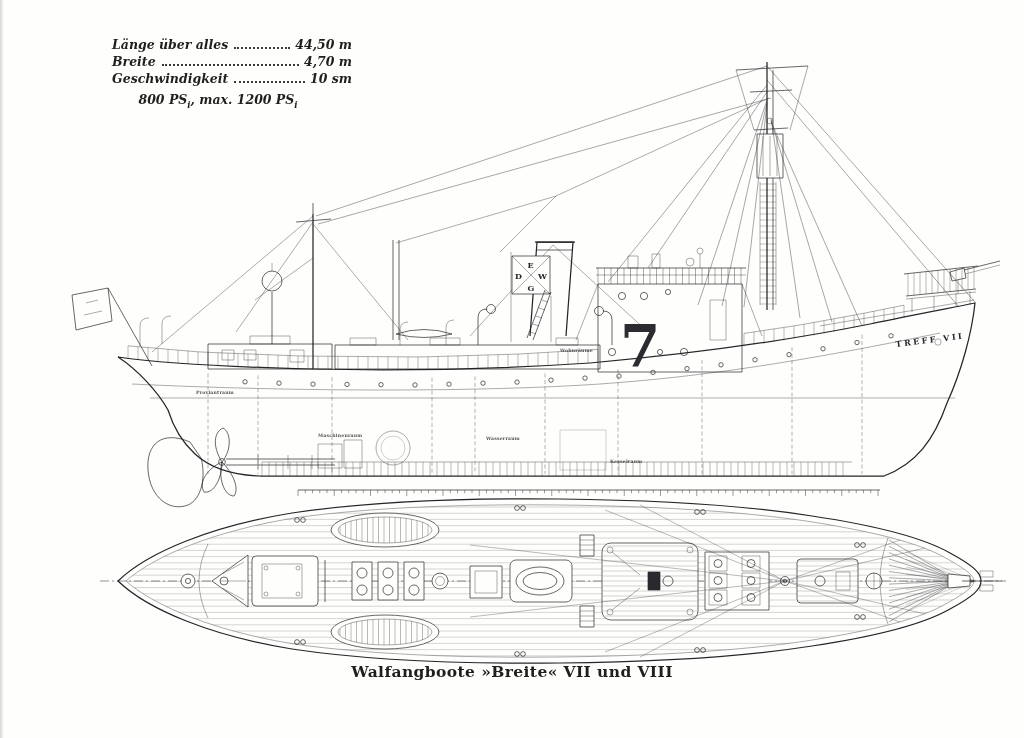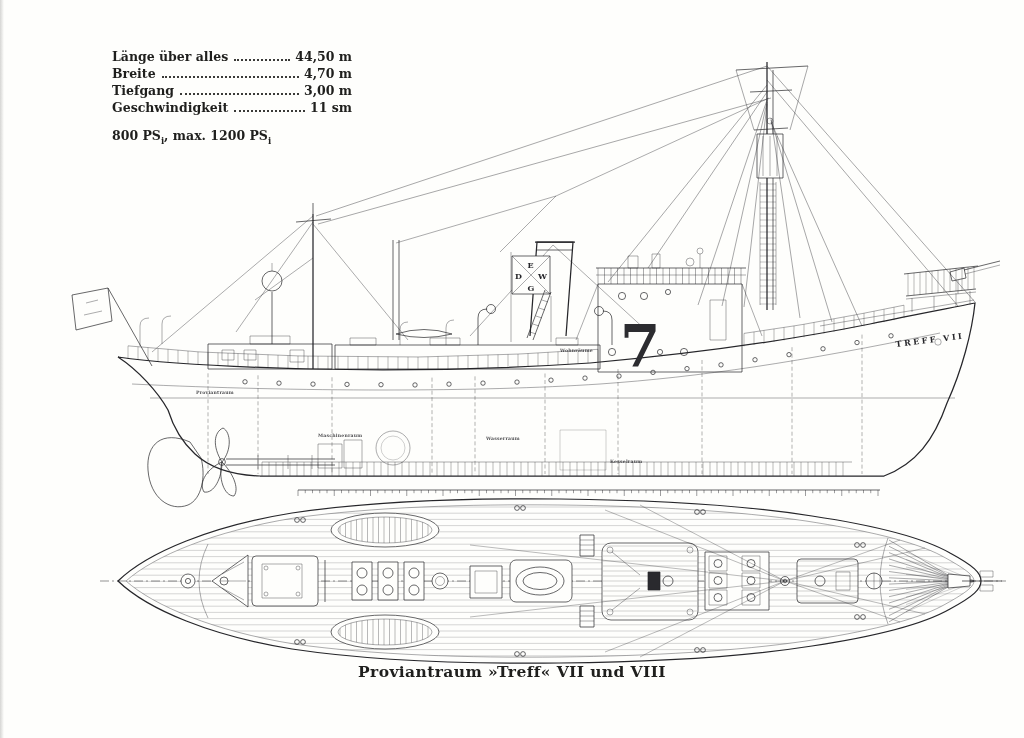--- a/index.html
+++ b/index.html
@@ -1,25 +1,25 @@
 <!DOCTYPE html>
 <html><head>
 <meta charset="utf-8">
 <style>
   html,body{margin:0;padding:0;background:#e8e8e6;}
   #page{position:relative;width:1024px;height:738px;background:#fefefc;overflow:hidden;
         font-family:"DejaVu Serif","Liberation Serif",serif;color:#1f1f1d;}
   #edge-shadow{position:absolute;left:0;top:0;width:4px;height:738px;
         background:linear-gradient(90deg,rgba(120,120,118,.30),rgba(120,120,118,0));}
   
-  #specs{position:absolute;left:112px;top:48px;width:240px;font-weight:bold;font-size:12.5px;line-height:17px;}
+  #specs{position:absolute;left:112px;top:36px;width:240px;font-weight:bold;font-size:12.5px;line-height:17px;font-style:italic;}
   .specrow{display:flex;align-items:baseline;white-space:nowrap;}
   .lead{flex:1;border-bottom:2px dotted #3a3a38;margin:0 5px 3px 6px;min-width:8px;}
   .val{text-align:center;}
-  #powerline{margin-top:11px;text-align:left;padding-right:28px;}
+  #powerline{margin-top:4px;text-align:center;padding-right:28px;}
   sub.ps{font-size:8.5px;}
   
   #caption{position:absolute;left:0;top:662px;width:1024px;text-align:center;
         font-size:15.5px;font-weight:bold;letter-spacing:.4px;}
   svg{position:absolute;left:0;top:0;}
   svg *{vector-effect:non-scaling-stroke;}
   .ink{stroke:#26262a;fill:none;stroke-width:.7;}
   .thick{stroke-width:1.25;}
   .thin{stroke-width:.45;stroke-opacity:.85;}
   .faint{stroke-width:.4;stroke-opacity:.55;}
@@ -39,28 +39,23 @@
       <span>Länge über alles</span>
       <span class="lead"></span>
       <span class="val">44,50 m</span>
     </div>
     <div class="specrow">
       <span>Breite</span>
       <span class="lead"></span>
       <span class="val">4,70 m</span>
     </div>
     <div class="specrow">
-      <span>Tiefgang</span>
-      <span class="lead"></span>
-      <span class="val">3,00 m</span>
-    </div>
-    <div class="specrow">
       <span>Geschwindigkeit</span>
       <span class="lead"></span>
-      <span class="val">11 sm</span>
+      <span class="val">10 sm</span>
     </div>
     <div id="powerline">
       <span>800 PS</span><sub class="ps">i</sub><span>, max. 1200 PS</span><sub class="ps">i</sub>
     </div>
   </div>
 
   <svg width="1024" height="738" viewBox="0 0 1024 738">
     <defs>
       <clipPath id="planClip">
           <path d="M 126,581 C 154,556 214,531 294,518 C 372,507 468,504 560,505 C 650,506 738,511 806,521 C 864,530 914,541 942,556 C 964,568 974,575 974,581 C 974,587 964,594 942,606 C 914,621 864,632 806,641 C 738,651 650,656 560,657 C 468,658 372,655 294,644 C 214,631 154,606 126,581 Z"></path>
@@ -883,14 +878,14 @@
         <g>
           <polygon class="white" points="948,574 970,576 970,586 948,588"></polygon>
           <line x1="962" y1="581" x2="1002" y2="581"></line>
           <rect class="thin" x="980" y="571" width="13" height="6"></rect>
           <rect class="thin" x="980" y="585" width="13" height="6"></rect>
         </g>
       </g>
     </g>
   </svg>
 
-  <div id="caption">Proviantraum »Treff« VII und VIII</div>
+  <div id="caption">Walfangboote »Breite« VII und VIII</div>
 </div>
 
 </body></html>

